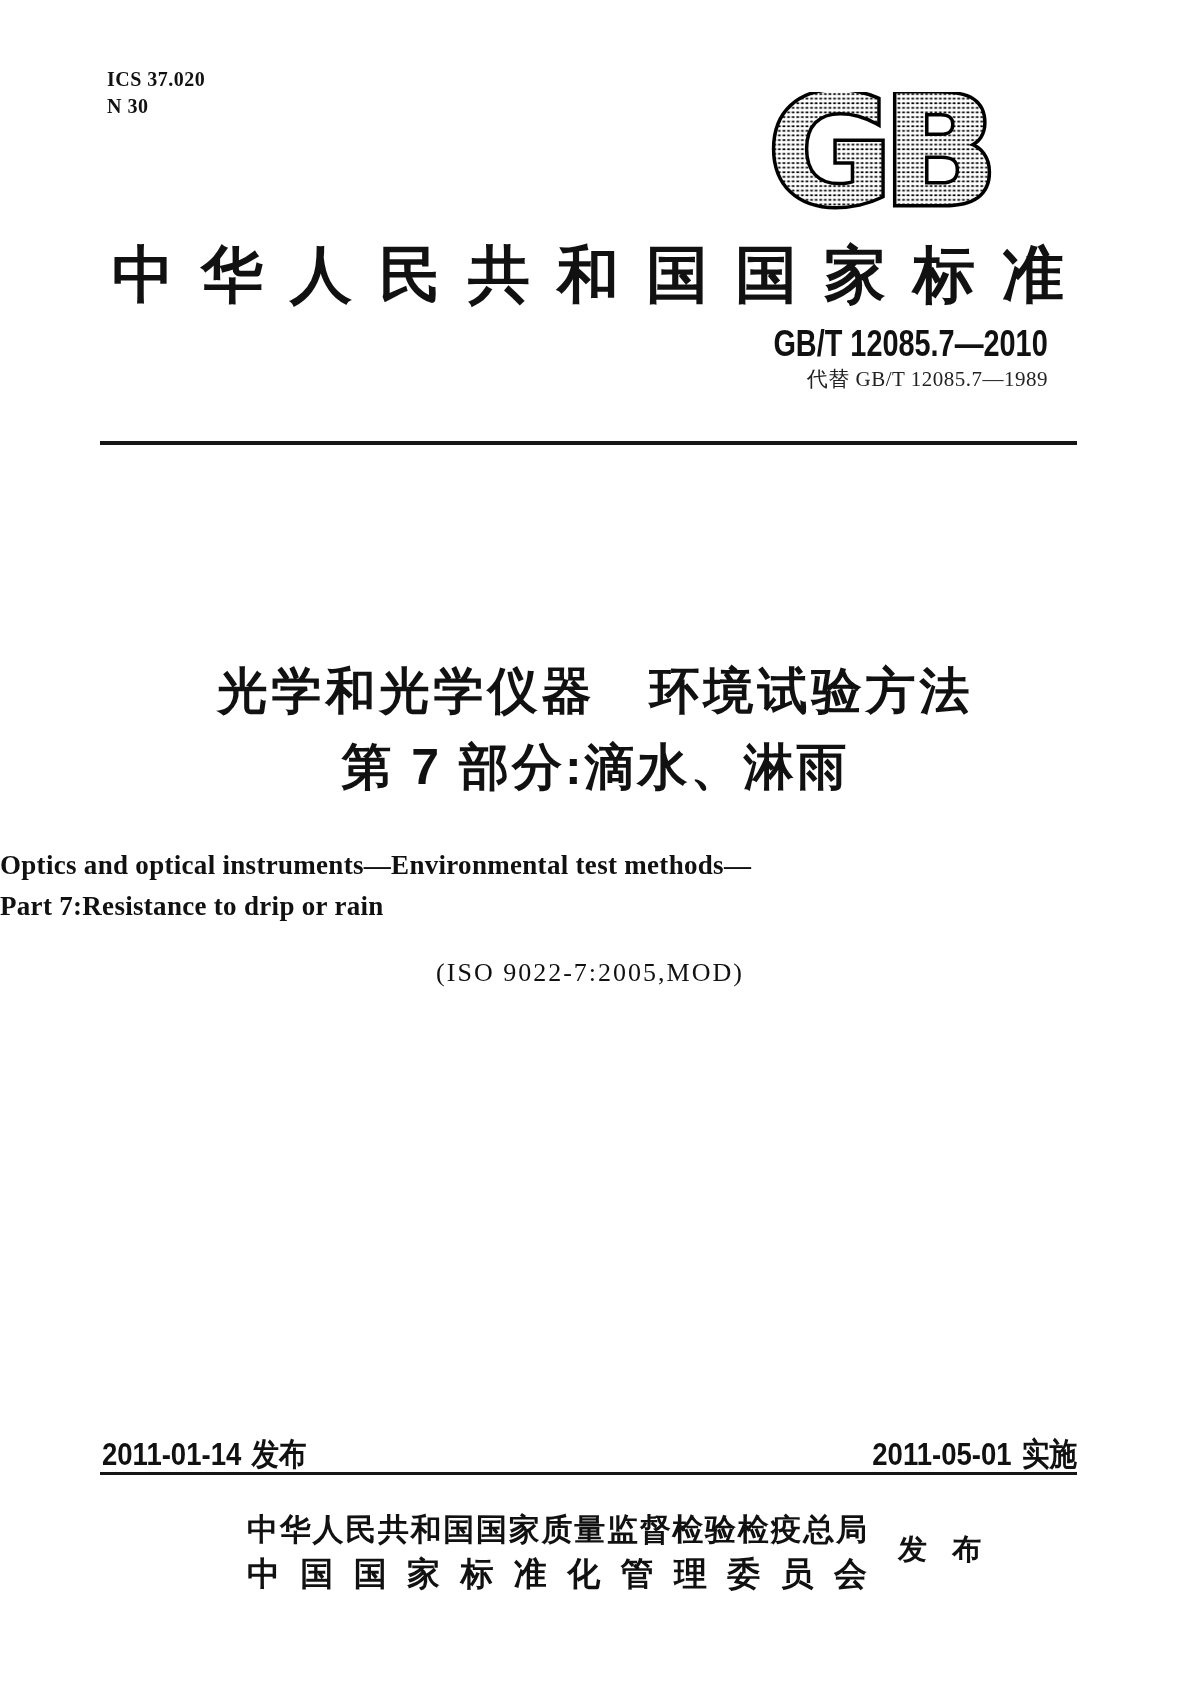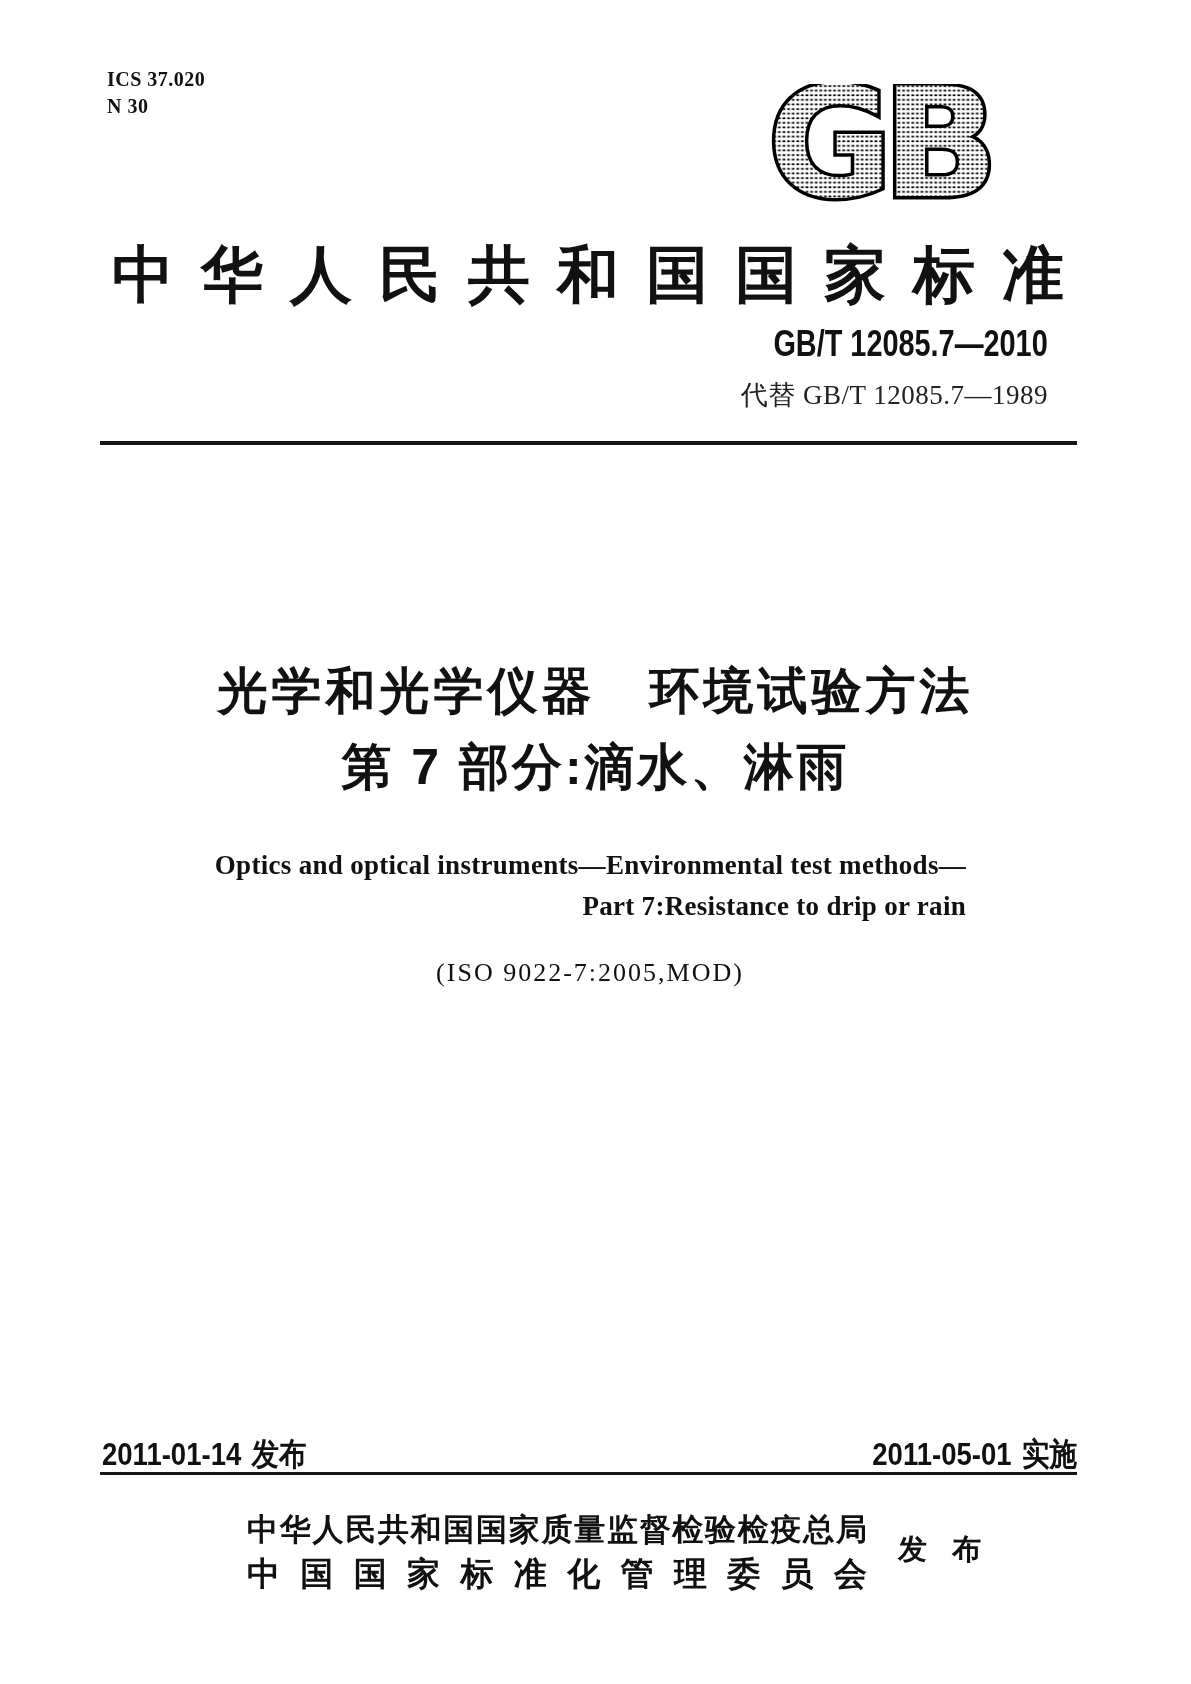--- a/index.html
+++ b/index.html
@@ -12,57 +12,57 @@
   }
 
   
   .ics-block {
     position:absolute; left:107px; top:66px;
     font-weight:bold; font-size:20px; line-height:27px; letter-spacing:0.5px;
     font-family:"Liberation Serif","DejaVu Serif",serif;
   }
 
   
-  .gb-logo { position:absolute; left:750px; top:84px; width:256px; height:136px; }
+  .gb-logo { position:absolute; left:750px; top:92px; width:256px; height:136px; }
 
   
   .heading {
     position:absolute; left:112px; top:240px; width:952px;
     font-size:62px; font-weight:bold; line-height:70px;
     font-family:"Liberation Serif","DejaVu Serif",serif;
     white-space:nowrap;
   }
   [data-justify="chars"] { display:flex; justify-content:space-between; }
 
   
   .std-number { position:absolute; right:143px; top:324px; text-align:right; }
   .std-number .num {
     display:inline-block; white-space:nowrap;
     font-family:"Liberation Sans","DejaVu Sans",sans-serif;
     font-weight:bold; font-size:37px; line-height:40px;
     transform:scaleX(0.78); transform-origin:100% 50%;
   }
   .std-number .replaces {
-    font-size:27px; line-height:26px; margin-top:18px; color:#222;
+    font-size:21px; line-height:26px; margin-top:2px; color:#222;
     letter-spacing:0.5px; white-space:nowrap;
   }
 
   .rule-top { position:absolute; left:100px; top:441px; width:977px; height:4px; background:#161616; }
 
   
   .title-zh1, .title-zh2 {
     position:absolute; left:0; width:1191px; text-align:center;
     font-family:Liberation Sans, sans-serif;
     font-weight:bold; font-size:50px; line-height:58px;
   }
   .title-zh1 { top:662px; letter-spacing:4px; }
   .title-zh2 { top:738px; letter-spacing:3px; }
 
   .title-en1, .title-en2 {
-    position:absolute; left:0; width:966px; text-align:right;
+    position:absolute; left:0; width:966px; text-align:left;
     font-weight:bold; font-size:27px; line-height:34px;
     font-family:"Liberation Serif","DejaVu Serif",serif; letter-spacing:0.3px;
   }
   .title-en1 { top:848px; }
   .title-en2 { top:889px; }
 
   .iso-ref {
     position:absolute; left:0; top:958px; width:1180px; text-align:center;
     font-size:26px; letter-spacing:2px;
     font-family:"Liberation Serif","DejaVu Serif",serif;

